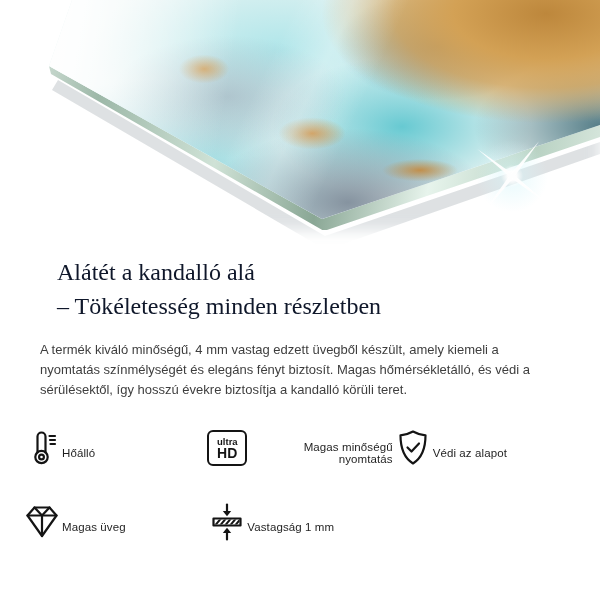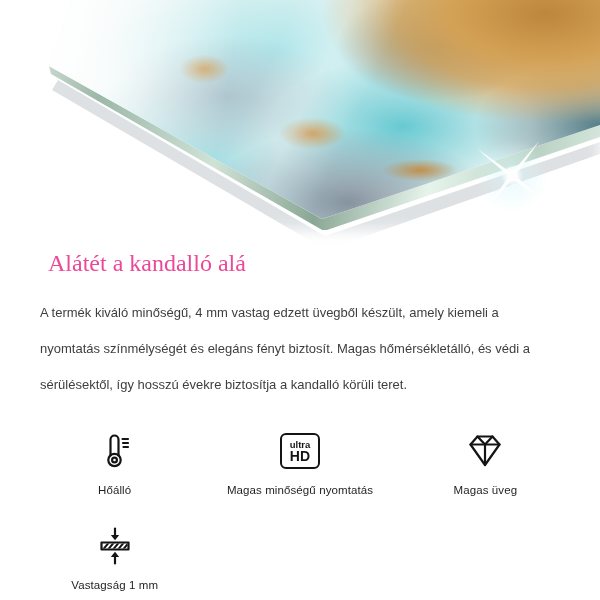--- a/index.html
+++ b/index.html
@@ -41,34 +41,34 @@
   }
   .sparkle{
     position:absolute;left:468px;top:132px;width:88px;height:88px;
     background:radial-gradient(circle,rgba(255,255,255,.95) 0 7%,rgba(214,246,250,.4) 18%,rgba(255,255,255,0) 58%);
   }
   .sparkle svg{position:absolute;inset:0;}
   
   .copy{padding:8px 40px 0 40px;}
   .title{
     font-family:"Liberation Serif", serif;font-weight:400;
-    font-size:24px;line-height:34px;color:#ec4899;margin:8px;
+    font-size:24px;line-height:34px;color:#0f172a;margin:17px;
   }
   .desc{
     margin:15px 0 0 0;width:504px;
-    font-size:13px;line-height:36px;color:#3e3e3e;
+    font-size:13px;line-height:20px;color:#3e3e3e;
   }
   
   .features{
     margin:24px 22px 0 22px;
     display:grid;grid-template-columns:1fr 1fr 1fr;row-gap:26px;
   }
-  .feature{display:flex;flex-direction:column;align-items:center;}
+  .feature{display:flex;flex-direction:row;align-items:center;}
   .feature .icon-box{height:48px;display:flex;align-items:center;justify-content:center;}
-  .feature .label{margin-top:9px;font-size:11.5px;color:#1f1f1f;letter-spacing:.1px;}
+  .feature .label{margin-top:9px;font-size:11.5px;color:#1f1f1f;letter-spacing:.1px;text-align:right;}
   .icon-stroke{stroke:#141414;fill:none;stroke-width:2.2;stroke-linecap:round;stroke-linejoin:round;}
   .icon-fill{fill:#141414;stroke:none;}
   .uhd-box{
     width:40px;height:36px;border:2.6px solid #141414;border-radius:6px;
     display:flex;flex-direction:column;align-items:center;justify-content:center;
     color:#141414;box-sizing:border-box;background:#fff;
   }
   .uhd-top{font-size:9.5px;font-weight:700;line-height:9px;}
   .uhd-bottom{font-size:14px;font-weight:800;line-height:14px;letter-spacing:.2px;}
 </style>
@@ -87,20 +87,21 @@
         <polygon points="0,50 50,47.6 50,52.4"></polygon>
         <polygon points="100,50 50,47.6 50,52.4"></polygon>
       </g>
     </svg>
   </div>
 </div>
 
 <div class="copy">
   <h2 class="title">
     <span>Alátét a kandalló alá</span><br>
+    <span>– Tökéletesség minden részletben</span>
   </h2>
   <p class="desc">A termék kiváló minőségű, 4 mm vastag edzett üvegből készült, amely kiemeli a nyomtatás színmélységét és elegáns fényt biztosít. Magas hőmérsékletálló, és védi a sérülésektől, így hosszú évekre biztosítja a kandalló körüli teret.</p>
 </div>
 
 <div class="features">
 
   <div class="feature">
     <div class="icon-box">
       <svg width="40" height="40" viewBox="0 0 40 40">
         <path class="icon-stroke" d="M15.5 24.5 V8.5 a4 4 0 0 1 8 0 V24.5"></path>
@@ -115,20 +116,29 @@
   <div class="feature">
     <div class="icon-box">
       <div class="uhd-box">
         <span class="uhd-top">ultra</span>
         <span class="uhd-bottom">HD</span>
       </div>
     </div>
     <div class="label">Magas minőségű nyomtatás</div>
   </div>
 
+  <div class="feature">
+    <div class="icon-box">
+      <svg width="40" height="40" viewBox="0 0 40 40">
+        <path class="icon-stroke" d="M20 3.5 C24 5.8 28.5 7 32.5 7.3 C32.5 17.5 30.5 29 20 35.5 C9.5 29 7.5 17.5 7.5 7.3 C11.5 7 16 5.8 20 3.5 Z"></path>
+        <path class="icon-stroke" d="M14.5 19.5 l4 4 L26 15.5"></path>
+      </svg>
+    </div>
+    <div class="label">Védi az alapot</div>
+  </div>
 
   <div class="feature">
     <div class="icon-box">
       <svg width="40" height="40" viewBox="0 0 40 40">
         <path class="icon-stroke" d="M12.5 5.5 H27.5 L34.5 13.5 L20 34 L5.5 13.5 Z"></path>
         <path class="icon-stroke" d="M5.5 13.5 H34.5"></path>
         <path class="icon-stroke" d="M12.5 5.5 L20 13.5 L27.5 5.5"></path>
         <path class="icon-stroke" d="M20 13.5 L20 34"></path>
       </svg>
     </div>

